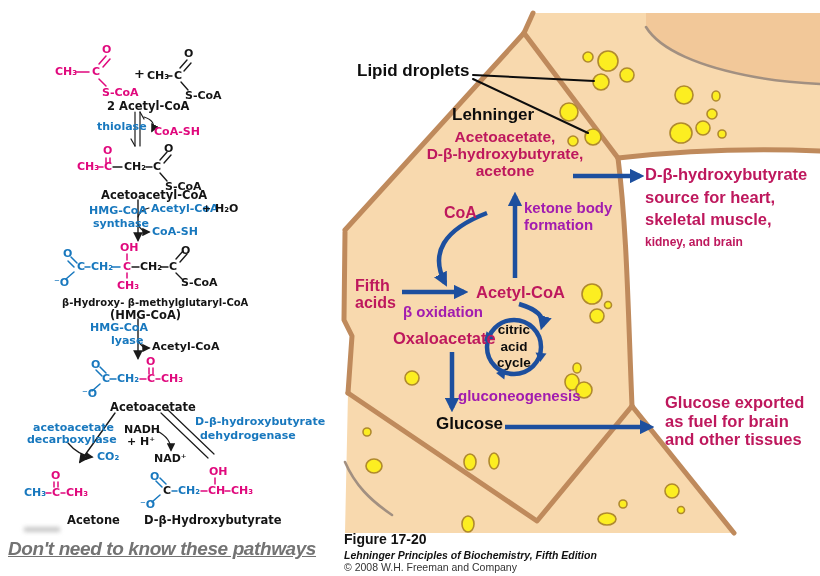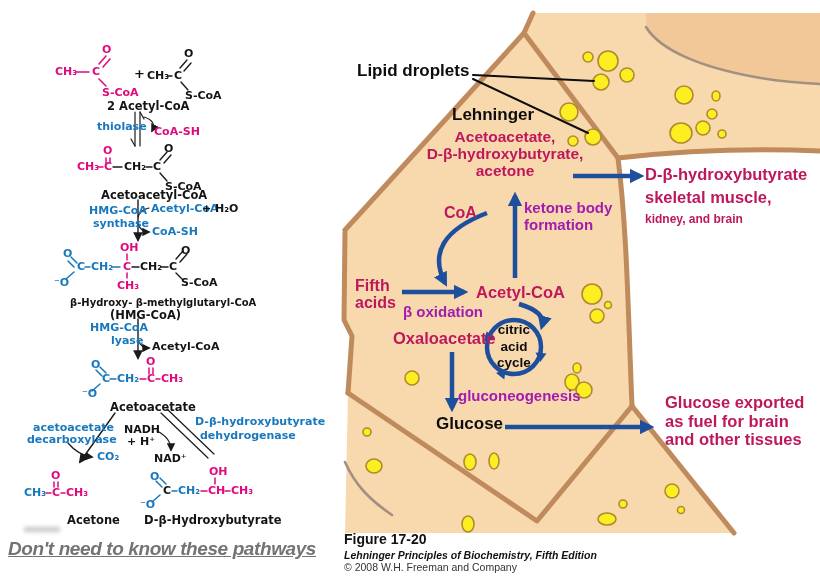--- a/index.html
+++ b/index.html
@@ -5,21 +5,21 @@
   html,body{margin:0;padding:0;}
   body{width:820px;height:576px;background:#ffffff;position:relative;overflow:hidden;
        font-family:"Liberation Sans",sans-serif;}
   .t{position:absolute;white-space:nowrap;}
   
   .f{font:bold 11px "DejaVu Sans",sans-serif;line-height:12px;}
   .p{color:var(--magenta);}
   .b{color:var(--blue);}
   .k{color:#141414;}
   .lbl{font:bold 11.5px "DejaVu Sans",sans-serif;color:#141414;line-height:12px;}
-  .lbl10{font:bold 10px "DejaVu Sans",sans-serif;color:#141414;margin-left:8px;}
+  .lbl10{font:bold 10px "DejaVu Sans",sans-serif;color:#141414;}
   .note{font:italic bold 19px "Liberation Sans",sans-serif;color:#737373;letter-spacing:-0.4px;text-decoration:underline;}
   .smudge{position:absolute;left:24px;top:527px;width:36px;height:5px;background:#9a9a9a;
           filter:blur(2px);opacity:.55;}
   
   .r17{font:bold 17px "Liberation Sans",sans-serif;color:#0d0d0d;}
   .r16{font:bold 16px "Liberation Sans",sans-serif;color:#be185d;}
   .r15{font:bold 15px "Liberation Sans",sans-serif;color:#a21caf;}
   .r14{font:bold 13.5px "Liberation Sans",sans-serif;color:#0d0d0d;}
   .ctr{text-align:center;}
   .cap1{font:bold 14px "Liberation Sans",sans-serif;color:#111;}
@@ -311,20 +311,21 @@
 <div class="t ctr" style="left:483px;top:322px;width:62px">
   <div class="r14" style="line-height:16.5px">citric</div>
   <div class="r14" style="line-height:16.5px">acid</div>
   <div class="r14" style="line-height:16.5px">cycle</div>
 </div>
 <span class="t r15" style="left:458px;top:387px">gluconeogenesis</span>
 <span class="t r17" style="left:436px;top:414px">Glucose</span>
 
 <div class="t" style="left:645px;top:163px">
   <div class="r16" style="font-size:16.5px;line-height:22.5px">D-β-hydroxybutyrate</div>
+  <div class="r16" style="font-size:16.5px;line-height:22.5px">source for heart,</div>
   <div class="r16" style="font-size:16.5px;line-height:22.5px">skeletal muscle,</div>
   <div class="r16" style="font-size:12px;line-height:22.5px">kidney, and brain</div>
 </div>
 <div class="t" style="left:665px;top:393px">
   <div class="r16" style="font-size:16.5px;line-height:18.5px">Glucose exported</div>
   <div class="r16" style="font-size:16.5px;line-height:18.5px">as fuel for brain</div>
   <div class="r16" style="font-size:16.5px;line-height:18.5px">and other tissues</div>
 </div>
 
 <div>

